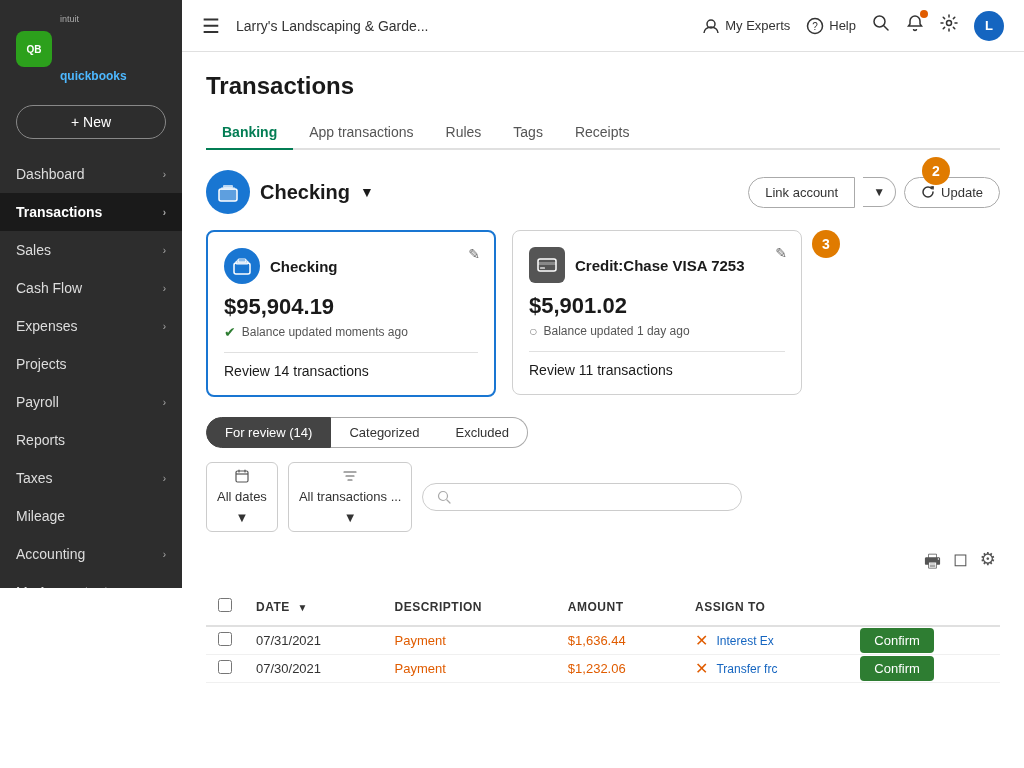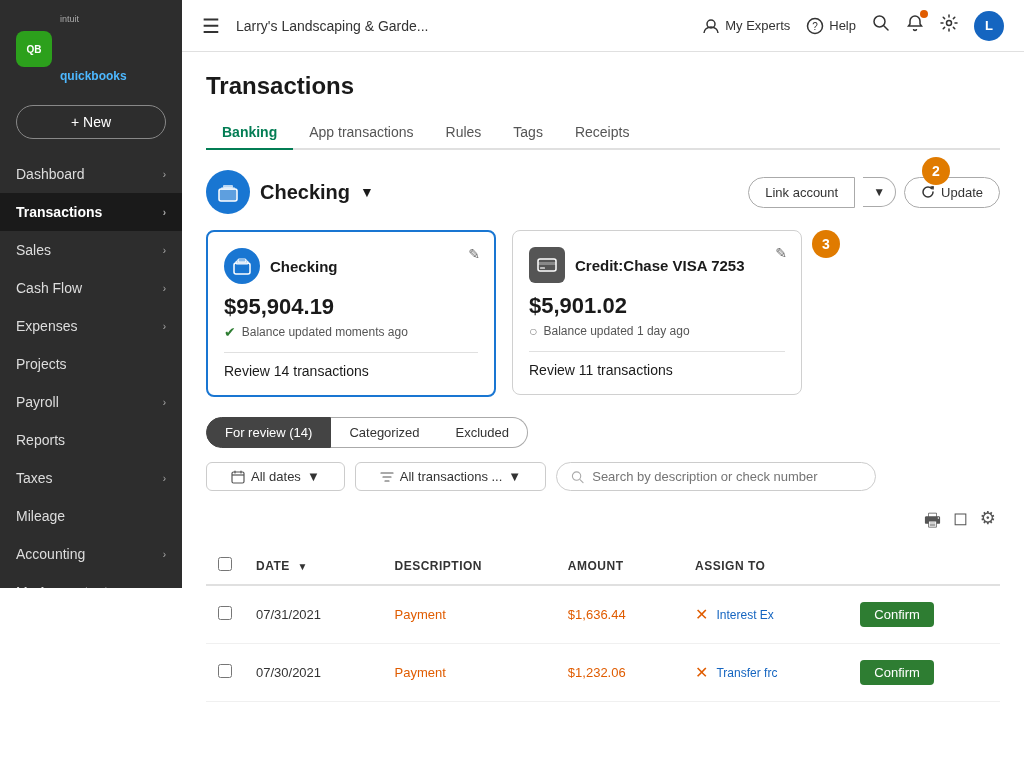--- a/index.html
+++ b/index.html
@@ -322,25 +322,26 @@
       align-items: center;
       gap: 10px;
       margin-bottom: 16px;
     }
     .filter-select {
       display: flex;
       align-items: center;
       gap: 6px;
       border: 1.5px solid #ccc;
       border-radius: 6px;
-      padding: 6px 24px;
+      padding: 6px 10px;
       font-size: 13px;
       cursor: pointer;
       background: #fff;
       color: #333;
+      flex-direction: column;
     }
     .search-box {
       display: flex;
       align-items: center;
       gap: 8px;
       border: 1.5px solid #ccc;
       border-radius: 20px;
       padding: 6px 14px;
       font-size: 13px;
       color: #888;
@@ -371,21 +372,21 @@
       padding: 10px 12px;
       font-size: 12px;
       font-weight: 700;
       color: #333;
       border-bottom: 2px solid #e0e0e0;
       text-transform: uppercase;
       letter-spacing: 0.5px;
     }
     thead th:first-child { width: 30px; }
     tbody td {
-      padding: 16px 12px;
+      padding: 1px 12px;
       border-bottom: 1px solid #f0f0f0;
       vertical-align: middle;
     }
     .td-date { color: #333; font-size: 13px; }
     .td-desc { color: #e05c00; font-size: 13px; font-weight: 500; }
     .td-amount { color: #e05c00; font-size: 13px; font-weight: 500; }
     .td-assign {
       display: flex;
       align-items: center;
       gap: 8px;
@@ -620,21 +621,20 @@
           <path d="M1 3h12M3 7h8M5 11h4" stroke="#555" stroke-width="1.2" stroke-linecap="round"></path>
         </svg>
         <span>All transactions ...</span>
         <span>▼</span>
       </div>
       <div class="search-box">
         <svg width="14" height="14" viewBox="0 0 14 14" fill="none">
           <circle cx="6" cy="6" r="4.5" stroke="#aaa" stroke-width="1.2"></circle>
           <path d="M10 10l3 3" stroke="#aaa" stroke-width="1.2" stroke-linecap="round"></path>
         </svg>
-        <input type="text" placeholder="Search by description or check number" style="">
       </div>
     </div>
 
     <div class="table-actions">
       <span class="table-action-icon">🖶</span>
       <span class="table-action-icon">◻</span>
       <span class="table-action-icon">⚙</span>
     </div>
 
     <table>

